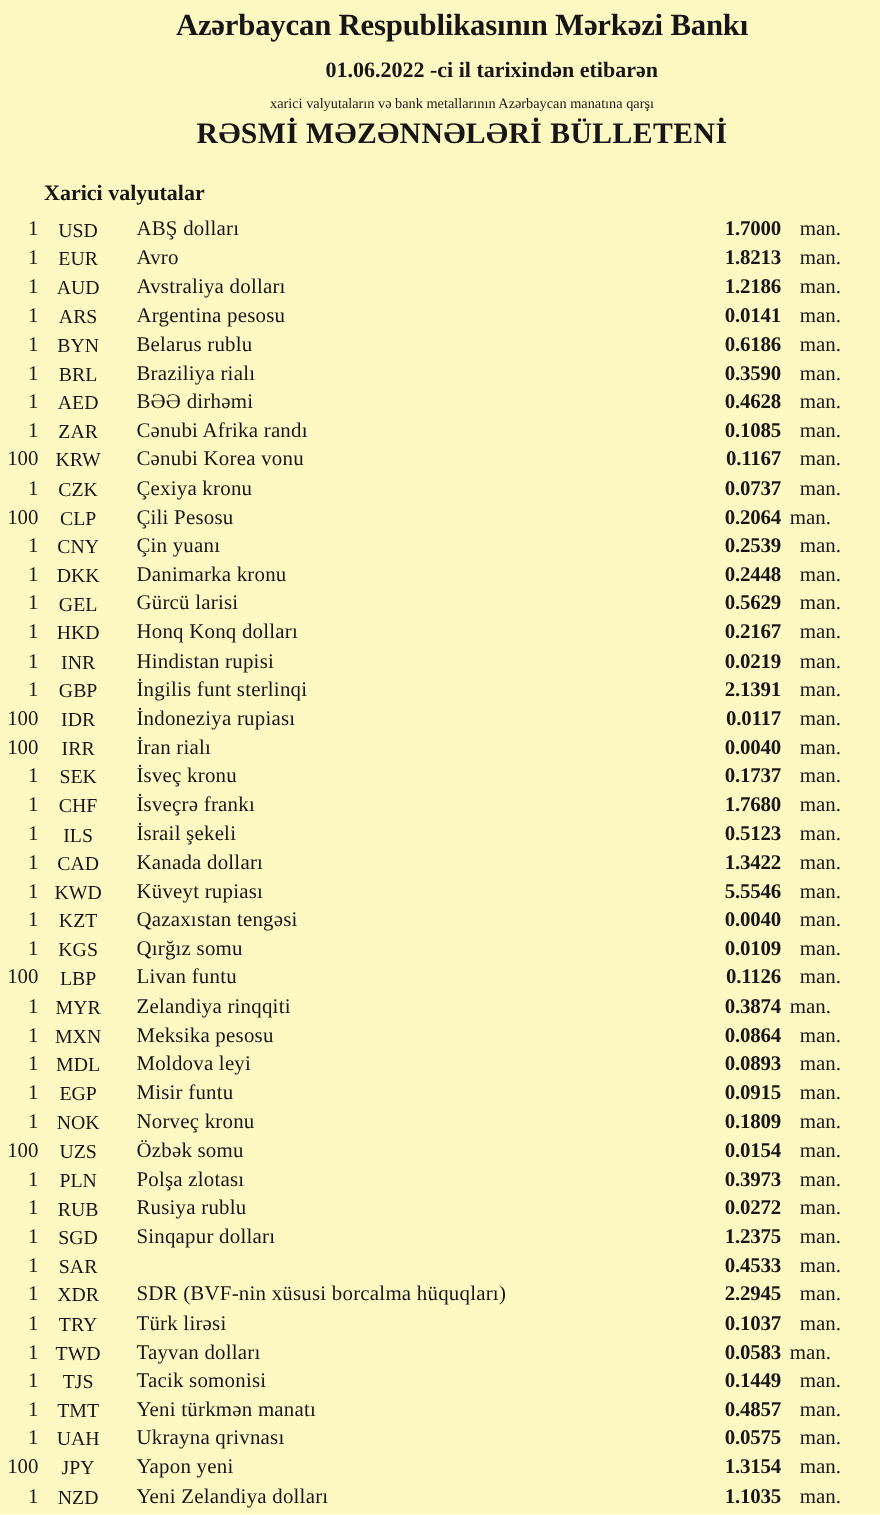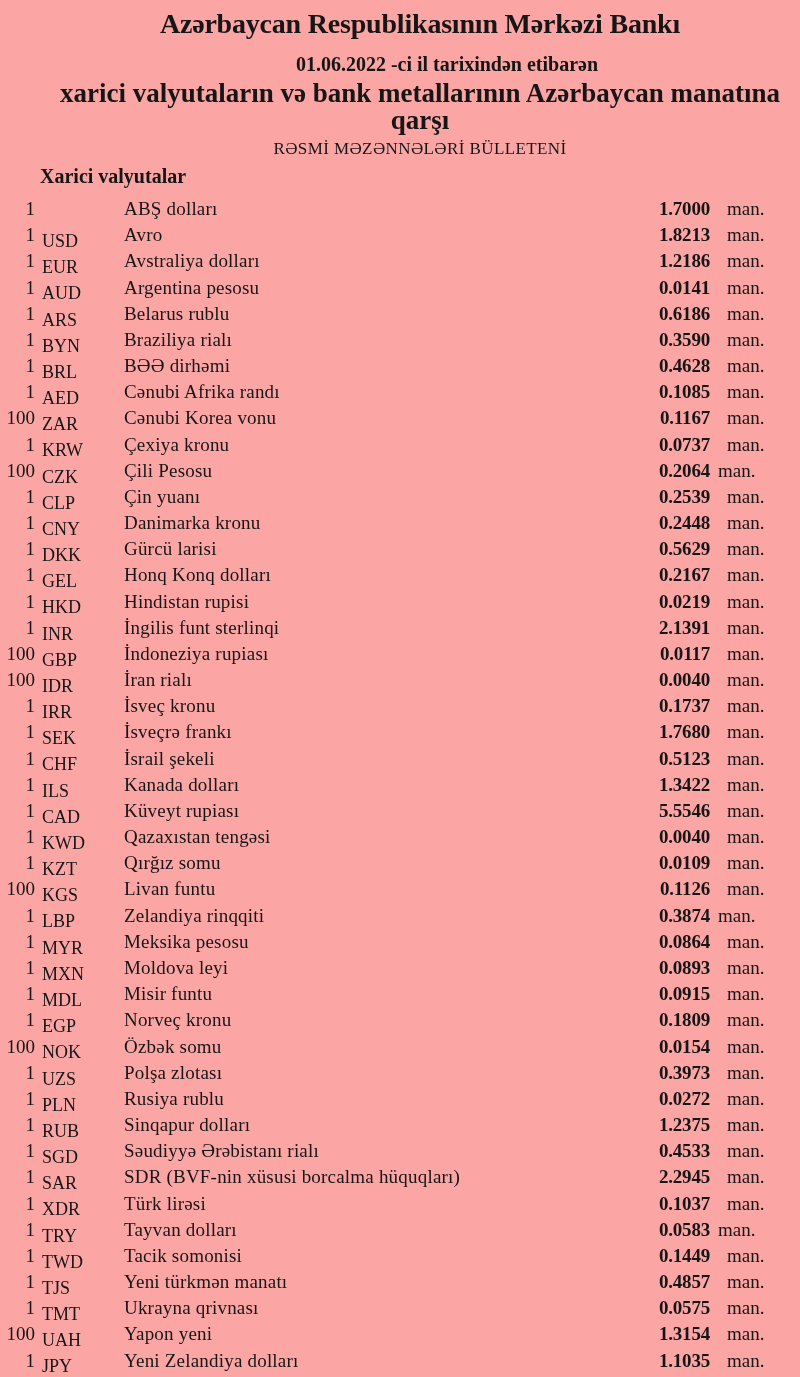--- a/index.html
+++ b/index.html
@@ -5,21 +5,21 @@
   * { margin: 0; padding: 0; box-sizing: border-box; }
   html, body { background: #ffffff; }
   body {
     width: 800px;
     font-family: "Liberation Serif", "DejaVu Serif", serif;
   }
   .page {
     position: relative;
     width: 800px;
     height: 1377px;
-    background: #fca5a5;
+    background: #fef9c3;
     color: #161616;
     overflow: hidden;
   }
   .header {
     position: absolute;
     top: 0;
     left: 40px;
     width: 760px;
     text-align: center;
   }
@@ -33,28 +33,28 @@
   .date-line {
     position: relative;
     left: 27px;
     margin-top: 10px;
     font-size: 20px;
     font-weight: bold;
     line-height: 26px;
   }
   .subtitle-line {
     margin-top: 3px;
+    font-size: 13px;
+    font-weight: normal;
+    line-height: 27px;
+  }
+  .bulletin-title {
+    margin-top: 1px;
     font-size: 27px;
     font-weight: bold;
-    line-height: 27px;
-  }
-  .bulletin-title {
-    margin-top: 1px;
-    font-size: 17px;
-    font-weight: normal;
     line-height: 27px;
     letter-spacing: 0.4px;
   }
   .section-title {
     position: absolute;
     top: 163px;
     left: 40px;
     width: 760px;
     font-size: 20px;
     font-weight: bold;
@@ -76,22 +76,22 @@
   .qty {
     position: absolute;
     left: 0;
     width: 35px;
     text-align: right;
   }
   .code {
     position: absolute;
     left: 42px;
     width: 58px;
+    text-align: center;
     font-size: 18px;
-    margin-top: 32px;
   }
   .name {
     position: absolute;
     left: 124px;
     letter-spacing: 0.2px;
     text-align: center;
   }
   .rate {
     position: absolute;
     left: 550px;
@@ -407,21 +407,20 @@
     <span class="qty">1</span>
     <span class="code">SGD</span>
     <span class="name">Sinqapur dolları</span>
     <span class="rate">1.2375</span>
     <span class="unit">man.</span>
   </div>
 
   <div class="row">
     <span class="qty">1</span>
     <span class="code">SAR</span>
-    <span class="name">Səudiyyə Ərəbistanı rialı</span>
     <span class="rate">0.4533</span>
     <span class="unit">man.</span>
   </div>
 
   <div class="row">
     <span class="qty">1</span>
     <span class="code">XDR</span>
     <span class="name">SDR (BVF-nin xüsusi borcalma hüquqları)</span>
     <span class="rate">2.2945</span>
     <span class="unit">man.</span>

